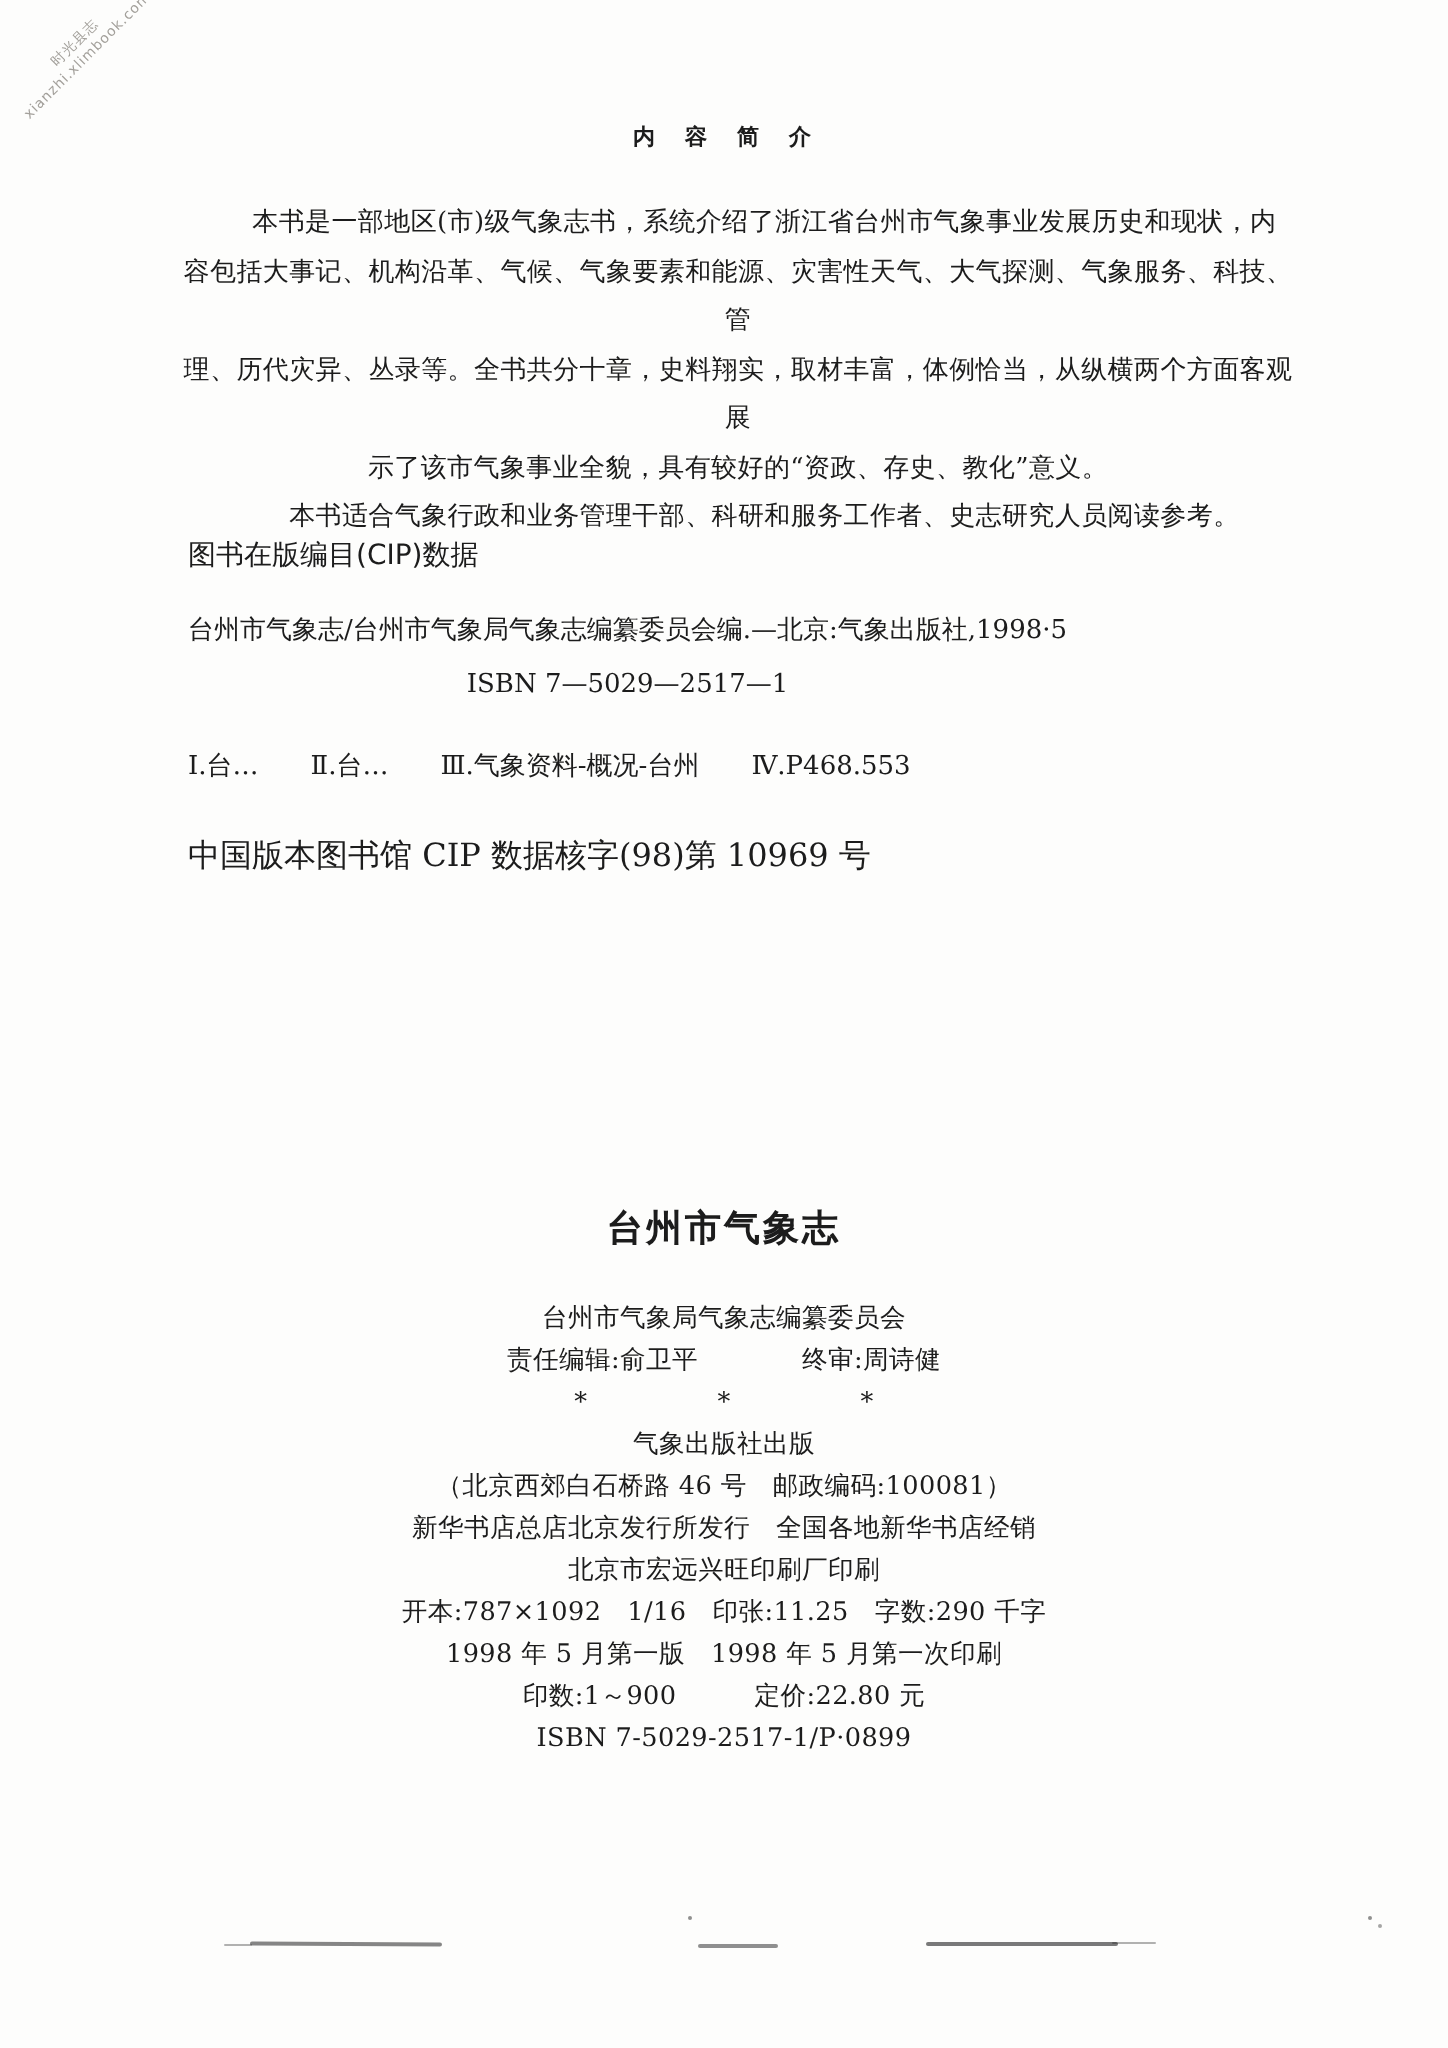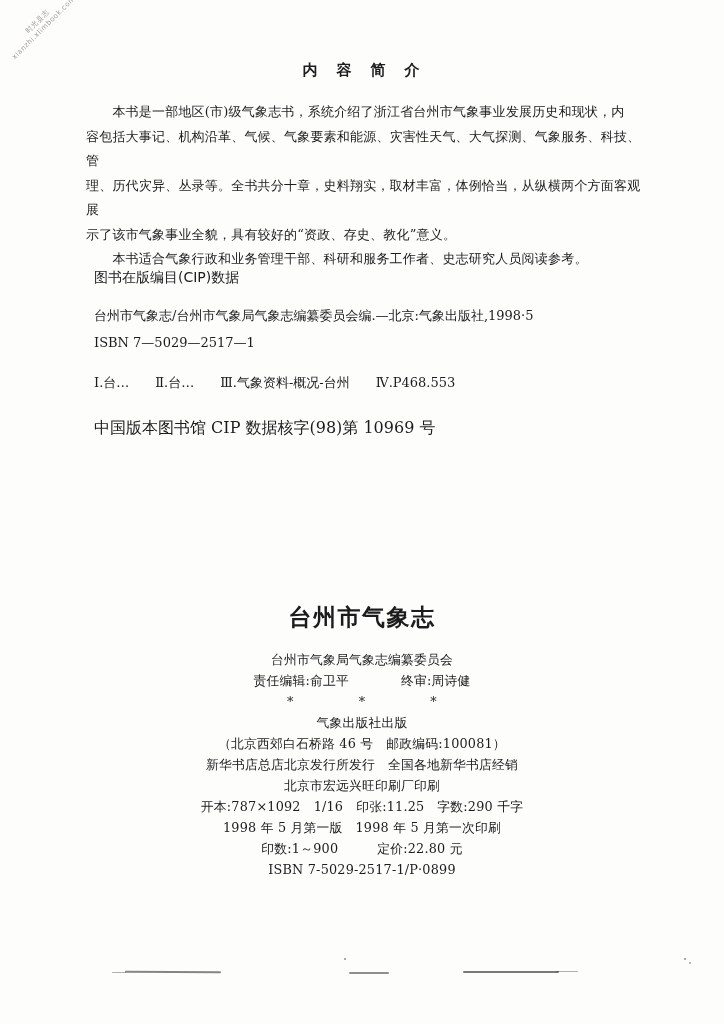--- a/index.html
+++ b/index.html
@@ -6,36 +6,36 @@
   body{
     width:724px;height:1024px;
     background:#fcfcfa;
     font-family:"DejaVu Serif","DejaVu Sans",serif;
     color:#1c1c1c;
     position:relative;overflow:hidden;
   }
   .page{position:absolute;left:0;top:0;width:724px;height:1024px;background:#fdfdfc;}
   .abs{position:absolute;}
   .center{left:0;right:0;text-align:center;}
-  .lines{white-space:pre-line;}
+  .lines{white-space:pre-line;text-align:center;}
 
   .watermark{
     left:-14px;top:16px;width:110px;
     transform:rotate(-45deg);
     transform-origin:center center;
     text-align:center;
     color:#a3a09b;
     font-size:7px;line-height:9px;
     font-family:"DejaVu Sans",sans-serif;
     letter-spacing:.5px;
   }
   .intro-heading{
     top:61px;
     font-weight:bold;
-    font-size:15px;
+    font-size:11px;
     letter-spacing:2px;
     font-family:Liberation Serif, serif;
   }
   .intro-body{
     left:86px;top:100px;width:566px;
     font-size:13px;line-height:24.5px;
     letter-spacing:.2px;
   }
   .cip-heading{
     left:94px;top:269px;
@@ -50,21 +50,21 @@
     left:94px;top:374px;
     font-size:13px;
   }
   .cip-registry{
     left:94px;top:418px;
     font-size:16px;
   }
   .book-title{
     top:602px;
     font-weight:bold;
-    font-size:23px;
+    font-size:18px;
     letter-spacing:1.5px;
     font-family:Liberation Sans, sans-serif;
   }
   .colophon{
     top:649px;
     font-size:12.8px;
     line-height:21px;
     letter-spacing:.2px;
   }
   .artifact{position:absolute;background:#222;border-radius:1px;}

